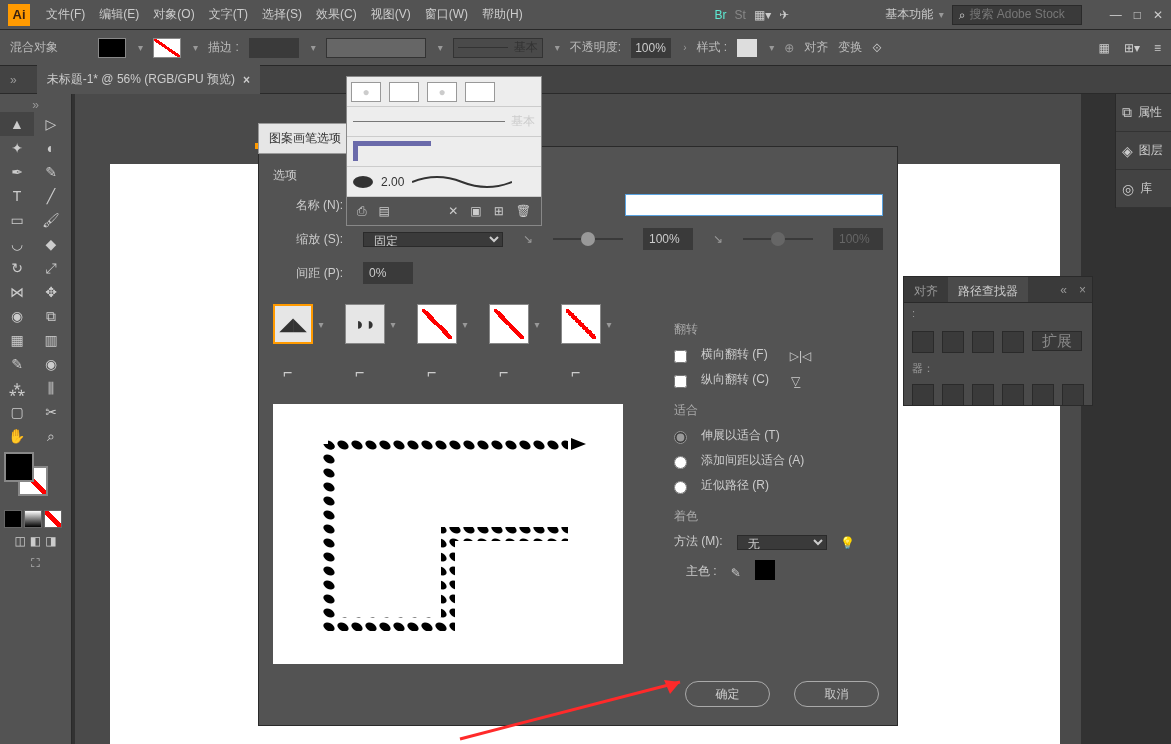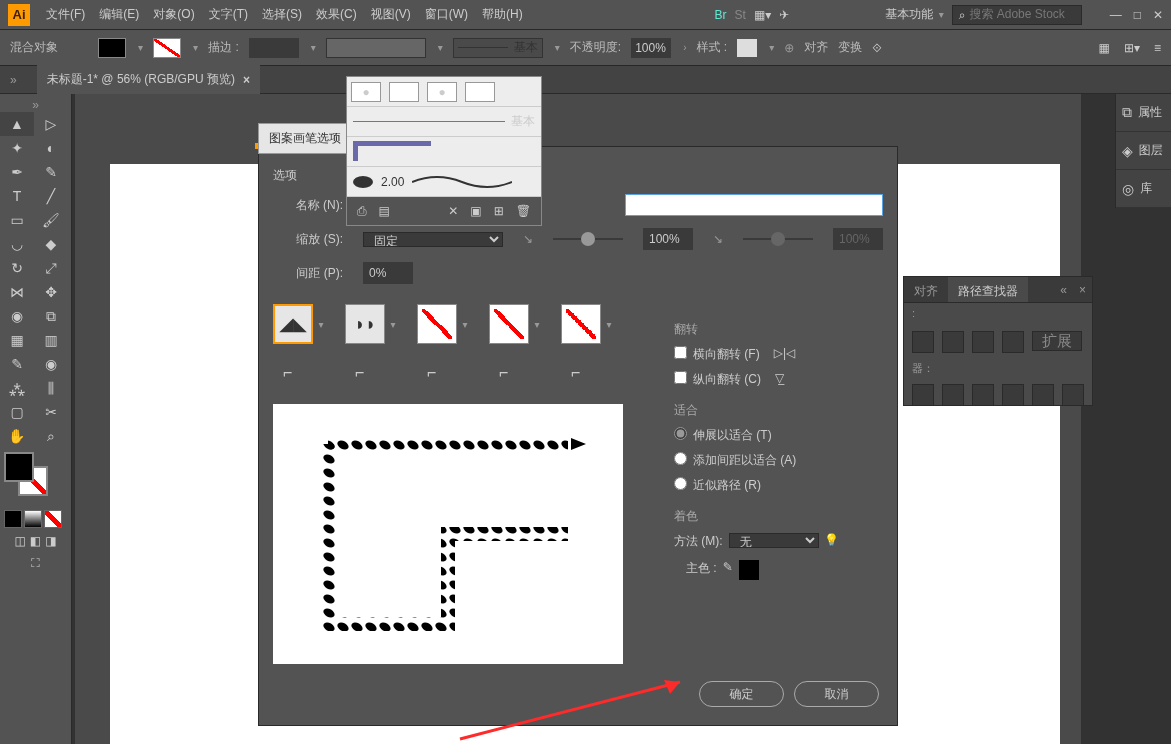--- a/index.html
+++ b/index.html
@@ -53,23 +53,23 @@
 .tile{width:40px;height:40px;background:#e6e6e6;border:1px solid #888;display:flex;align-items:center;justify-content:center;font-size:18px;color:#333}
 .tile.none{background:#fff;position:relative}
 .tile.none::after{content:"";position:absolute;inset:4px;background:linear-gradient(to top right,transparent 45%,red 45%,red 55%,transparent 55%)}
 .tile-arrow{width:16px;text-align:center;color:#999;font-size:10px}
 .corner-row{display:flex;gap:48px;margin-bottom:16px;padding-left:10px}
 .corner-btn{width:24px;height:24px;color:#ccc;font-size:16px}
 .preview{width:350px;height:260px;background:#fff;display:flex;align-items:center;justify-content:center;margin-top:4px}
 .preview svg{width:280px;height:220px}
 .dlg-right{position:absolute;top:160px;left:415px;width:230px}
 .section-title{color:#aaa;margin:14px 0 8px}
-.check-row{display:flex;align-items:flex-start;gap:6px;margin-bottom:8px}
+.check-row{display:flex;align-items:flex-end;gap:14px;margin-bottom:8px}
 .check-row input[type=checkbox],.check-row input[type=radio]{accent-color:#999}
-.dlg-buttons{position:absolute;bottom:18px;right:18px;display:flex;gap:10px}
+.dlg-buttons{position:absolute;bottom:18px;right:18px;display:flex;gap:24px}
 .dlg-btn{width:85px;height:26px;border:1px solid #aaa;border-radius:13px;background:transparent;color:#ccc;cursor:pointer}
 .arrow-annotation{position:absolute;bottom:0;left:450px;width:250px;height:70px;z-index:200;pointer-events:none}
 .brush-popup{position:absolute;top:76px;left:346px;width:196px;background:#ededed;border:1px solid #888;z-index:101}
 .bp-row{height:30px;border-bottom:1px solid #ccc;display:flex;align-items:center;padding:0 6px;color:#333}
 .bp-basic{justify-content:flex-end;font-size:11px}
 .bp-tools{height:28px;background:#535353;display:flex;align-items:center;gap:12px;padding:0 10px;color:#999}
 .right-panel-float{position:absolute;top:276px;right:78px;width:190px;height:130px;background:#4a4a4a;border:1px solid #2a2a2a;z-index:50}
 .rpf-tabs{display:flex;height:26px;background:#3a3a3a;border-bottom:1px solid #2a2a2a}
 .rpf-tab{padding:6px 10px;color:#999}
 .rpf-tab.active{background:#4a4a4a;color:#ccc}

